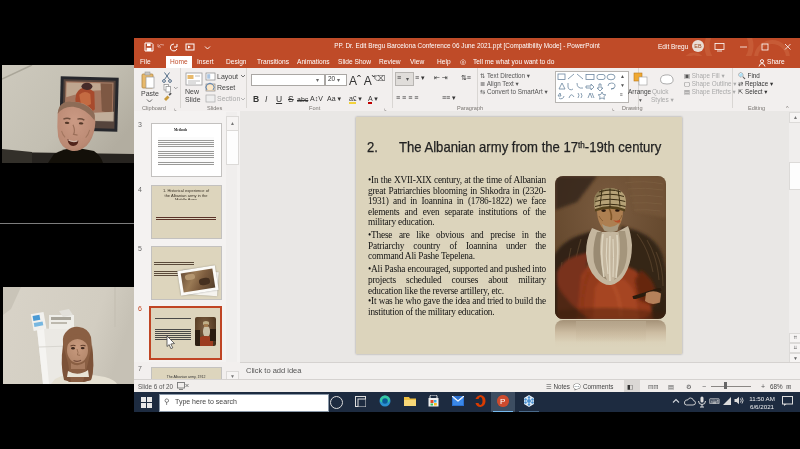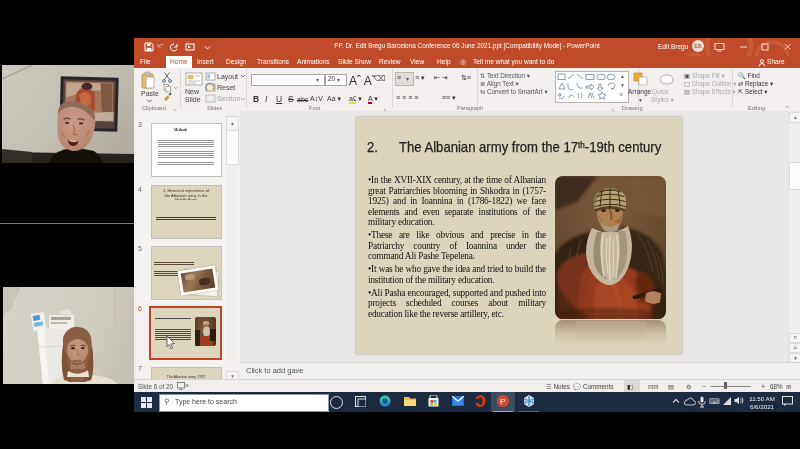--- a/index.html
+++ b/index.html
@@ -354,24 +354,24 @@
   <div class="abs" style="left:92px;top:78px;width:11px;height:13px;background:#f6f4f3;border:1px solid #dcdad8;color:#777;font-size:5px;text-align:center;line-height:13px;">▲</div>
   <div class="abs" style="left:92px;top:92px;width:11px;height:33px;background:#fdfdfd;border:1px solid #dcdad8;"></div>
   <div class="abs" style="left:92px;top:333px;width:11px;height:9px;background:#f6f4f3;border:1px solid #dcdad8;color:#777;font-size:5px;text-align:center;line-height:9px;">▼</div>
 
   <div class="abs" style="left:222px;top:79px;width:326px;height:237px;background:#dcd4bc;box-shadow:0 0 2px rgba(0,0,0,0.35);">
 
     <div class="abs" style="left:11px;top:22.5px;font-size:14.5px;line-height:1;color:#222;-webkit-text-stroke:0.25px #222;transform:scaleX(0.903);transform-origin:0 0;white-space:nowrap;">2.</div>
     <div class="abs" style="left:43px;top:22.5px;font-size:14.5px;line-height:1;color:#222;-webkit-text-stroke:0.25px #222;transform:scaleX(0.903);transform-origin:0 0;white-space:nowrap;">The Albanian army from the 17<span style="font-size:9px;vertical-align:4.5px;">th</span>-19th century</div>
 
     <div class="abs" style="left:12px;top:57.9px;width:178px;font-family:'Liberation Serif',serif;font-size:9.3px;letter-spacing:-0.2px;line-height:10.62px;color:#141414;text-align:justify;">
-      <div style="margin-bottom:2.2px;">•In the XVII-XIX century, at the time of Albanian great Patriarchies blooming in Shkodra in (1757-1925) and in Ioannina in (1786-1822) we face elements and even separate institutions of the military education.</div>
+      <div style="margin-bottom:2.2px;">•In the XVII-XIX century, at the time of Albanian great Patriarchies blooming in Shkodra in (2320-1931) and in Ioannina in (1786-1822) we face elements and even separate institutions of the military education.</div>
       <div style="margin-bottom:2.2px;">•These are like obvious and precise in the Patriarchy country of Ioannina under the command Ali Pashe Tepelena.</div>
+      <div>•Ali Pasha encouraged, supported and pushed into projects scheduled courses about military education like the reverse artillery, etc.</div>
       <div style="margin-bottom:2.2px;">•It was he who gave the idea and tried to build the institution of the military education.</div>
-      <div>•Ali Pasha encouraged, supported and pushed into projects scheduled courses about military education like the reverse artillery, etc.</div>
     </div>
 
     <svg class="abs" style="left:199px;top:59px;filter:blur(0.25px);" width="111" height="143" viewBox="0 0 111 143">
       <defs>
         <radialGradient id="pbg" cx="0.48" cy="0.24" r="1.08">
           <stop offset="0" stop-color="#7b5c40"></stop>
             <stop offset="0.55" stop-color="#63472c"></stop>
             <stop offset="1" stop-color="#3c2a16"></stop>
         </radialGradient>
         <filter id="b2">
@@ -467,21 +467,21 @@
 
   <div class="abs" style="left:655px;top:74px;width:11px;height:250px;background:#f0eeed;"></div>
   <div class="abs" style="left:655px;top:74px;width:11px;height:9px;background:#f6f4f3;border:1px solid #dcdad8;color:#777;font-size:5px;text-align:center;line-height:9px;">▲</div>
   <div class="abs" style="left:655px;top:124px;width:11px;height:26px;background:#fdfdfd;border:1px solid #dcdad8;"></div>
   <div class="abs" style="left:655px;top:294px;width:11px;height:30px;background:#f0eeed;"></div>
   <div class="abs" style="left:655px;top:295px;width:11px;height:8px;background:#f6f4f3;border:1px solid #dcdad8;color:#666;font-size:4.5px;text-align:center;line-height:8px;">⇈</div>
   <div class="abs" style="left:655px;top:305px;width:11px;height:8px;background:#f6f4f3;border:1px solid #dcdad8;color:#666;font-size:4.5px;text-align:center;line-height:8px;">⇊</div>
   <div class="abs" style="left:655px;top:315px;width:11px;height:9px;background:#f6f4f3;border:1px solid #dcdad8;color:#666;font-size:5px;text-align:center;line-height:9px;">▼</div>
 
   <div class="abs" style="left:106px;top:324px;width:560px;height:17px;background:#f2f0ef;border-top:1px solid #d5d2d0;"></div>
-  <div class="abs" style="left:112px;top:328px;font-size:7.5px;color:#555;">Click to add gave</div>
+  <div class="abs" style="left:112px;top:328px;font-size:7.5px;color:#555;">Click to add idea</div>
 
   <div class="abs" style="left:0;top:341px;width:666px;height:13px;background:#f1eeec;border-top:1px solid #d5d2d0;"></div>
   <div class="abs" style="left:4px;top:344.5px;font-size:6.3px;color:#555;">Slide 6 of 20</div>
   <svg class="abs" style="left:43px;top:344px;" width="12" height="8" viewBox="0 0 12 8">
     <rect x="0.5" y="0.5" width="7" height="5.5" fill="none" stroke="#777" stroke-width="0.9"></rect>
     <line x1="2" y1="7.5" x2="6" y2="7.5" stroke="#777" stroke-width="0.9"></line>
     <path d="M8.5,2 l3,3 M11.5,2 l-3,3" stroke="#777" stroke-width="0.9"></path>
   </svg>
   <div class="abs" style="left:412px;top:344.5px;font-size:6.3px;color:#444;">☰ Notes &nbsp;💬 Comments</div>
   <div class="abs" style="left:490px;top:342px;width:16px;height:12px;background:#dbd8d5;"></div>

